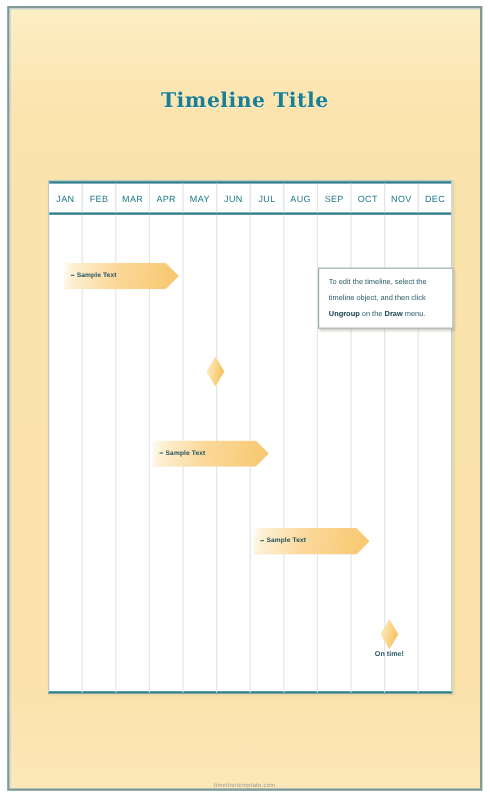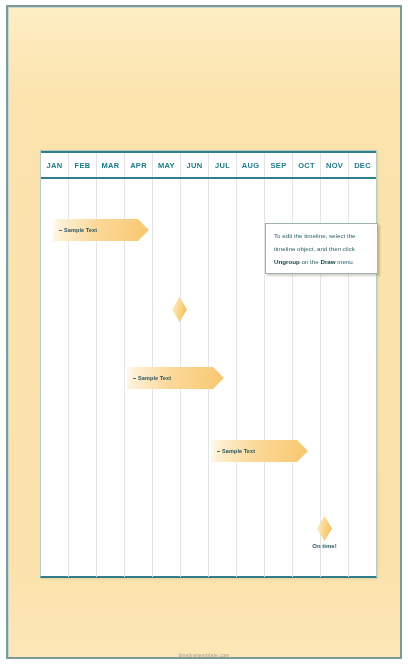--- a/index.html
+++ b/index.html
@@ -86,21 +86,21 @@
     border-bottom: 2px solid #2f7f8c;
     background: #ffffff;
   }
   .month-cell {
     flex: 1 1 0;
     position: relative;
     display: flex;
     align-items: center;
     justify-content: center;
     font-size: 7.5px;
-    font-weight: bold;
+    font-weight: normal;
     letter-spacing: 0.3px;
     color: #1d7a88;
     border-right: 1px solid #dfe4e4;
     box-sizing: border-box;
   }
   .month-cell:last-child { border-right: none; }
 
   
   .grid-body {
     position: absolute;
@@ -207,20 +207,21 @@
   }
 </style>
 </head>
 <body>
 
 <div id="page">
 
   <div class="page-frame"></div>
   <div class="frame-inner-edge"></div>
 
+  <div class="title">Timeline Title</div>
 
   <div id="chart">
 
     <div class="month-head">
       <div class="month-cell">JAN</div>
       <div class="month-cell">FEB</div>
       <div class="month-cell">MAR</div>
       <div class="month-cell">APR</div>
       <div class="month-cell">MAY</div>
       <div class="month-cell">JUN</div>

